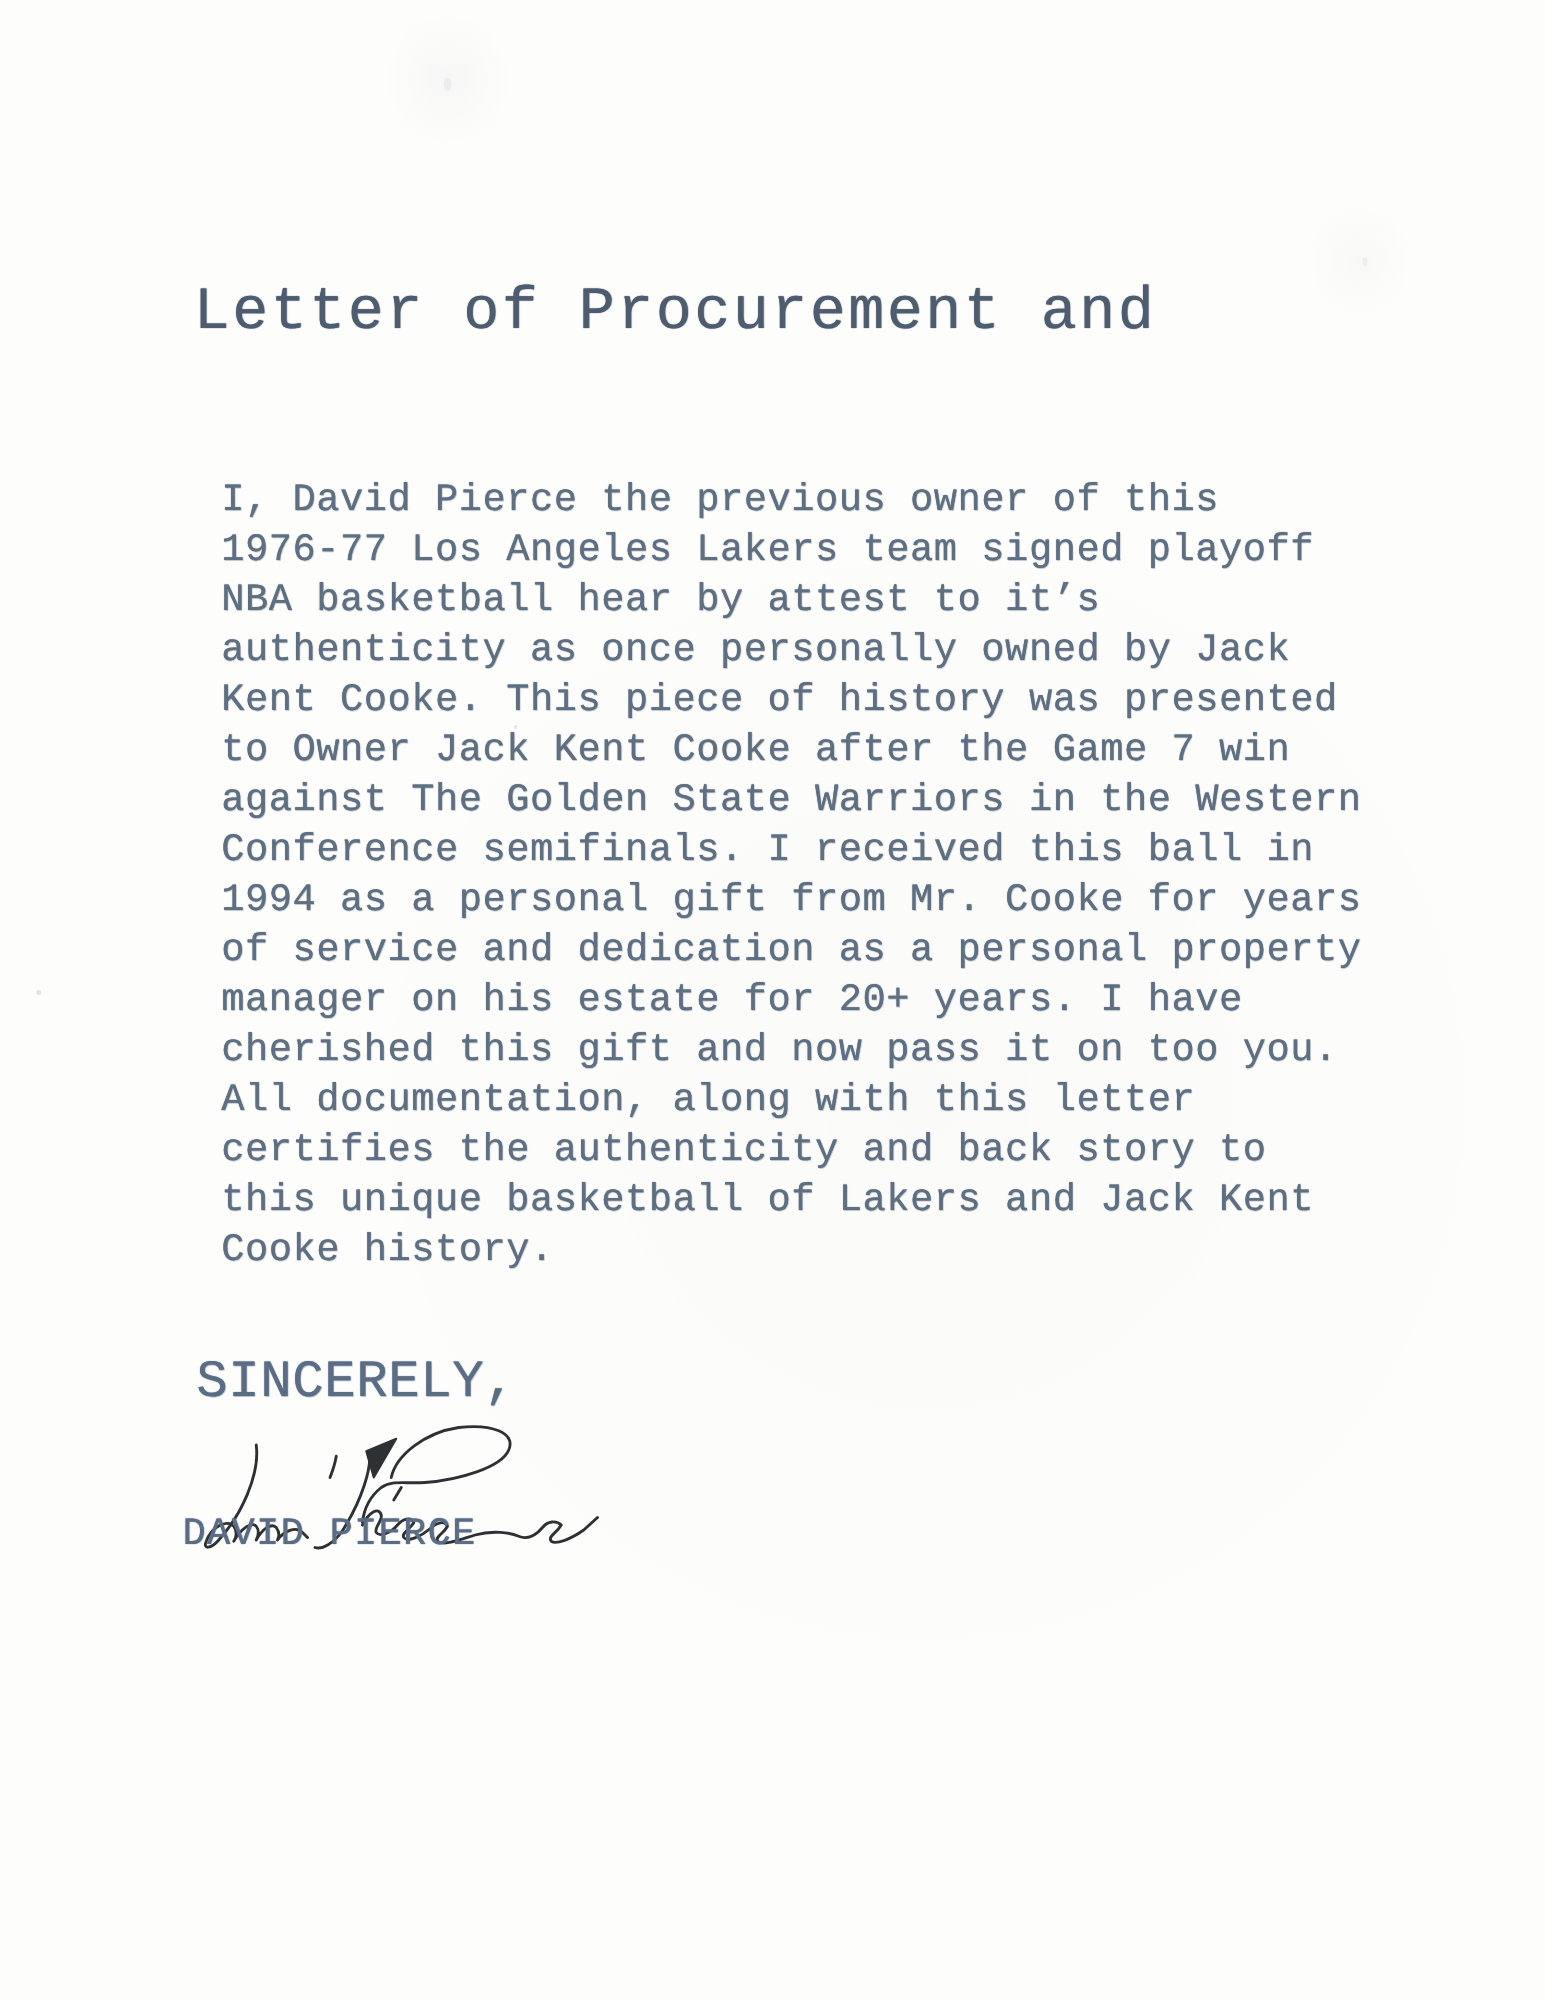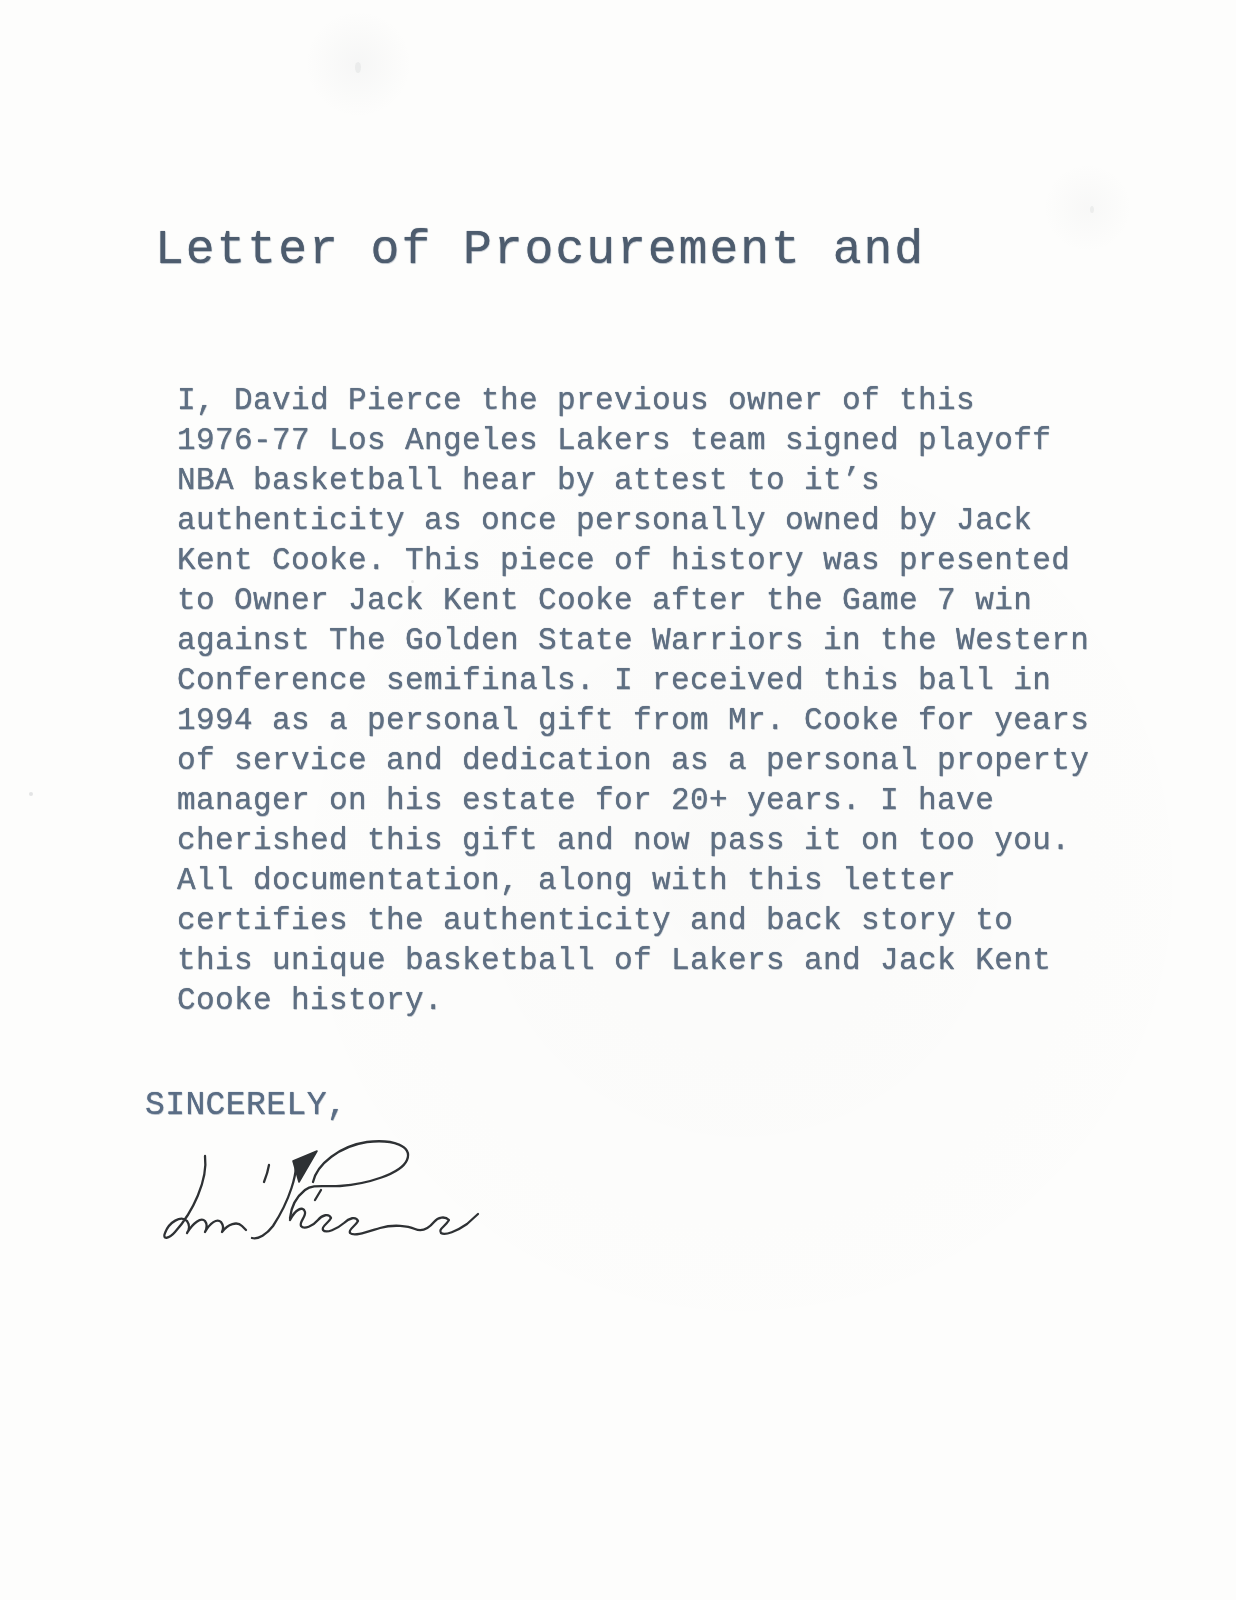--- a/index.html
+++ b/index.html
@@ -50,23 +50,23 @@
     width: 960px;
     font-size: 31px;
     line-height: 40px;
     letter-spacing: 0.4px;
     color: var(--ink);
     text-shadow: 0 0 0.8px currentColor, 0.5px 0.5px 0.6px rgba(90,105,125,0.3);
     margin-left: 32px;
   }
   .closing-block {
     position: absolute;
-    left: 145px;
+    left: 157px;
     top: 1086px;
-    font-size: 33px;
+    font-size: 42px;
     line-height: 40px;
     letter-spacing: 0.4px;
     color: var(--ink-closing);
     text-shadow: 0 0 0.9px currentColor, 0.5px 0.5px 0.6px rgba(90,105,125,0.35);
   }
   .typed-name {
     position: absolute;
     left: 146px;
     top: 1208px;
     font-size: 31px;
@@ -145,19 +145,20 @@
 
     <path d="M 176,56 L 170,66"></path>
 
     <path d="M 145,86 C 150,76 158,71 160,78 C 161,83 154,88 156,92 C 159,96 168,92 173,86
              C 177,81 184,79 186,84 C 183,90 176,92 178,96 C 181,100 192,95 199,89
              C 204,84 211,82 213,87 C 210,93 203,95 205,99 C 209,103 222,98 235,94
              C 249,90 263,92 270,95 C 277,98 284,94 289,88 C 293,83 300,82 304,86
              C 300,93 293,95 296,99 C 300,102 312,97 322,90 L 333,80"></path>
   </svg>
 
+  <div class="typed-name typewritten">DAVID PIERCE</div>
 
   <div class="speck" style="left:355px; top:62px; width:6px; height:11px; opacity:0.10;"></div>
   <div class="speck" style="left:29px; top:792px; width:4px; height:4px; opacity:0.22;"></div>
   <div class="speck" style="left:411px; top:580px; width:3px; height:3px; opacity:0.18;"></div>
   <div class="speck" style="left:1090px; top:206px; width:4px; height:7px; opacity:0.10;"></div>
 
 </div>
 
 </body></html>

